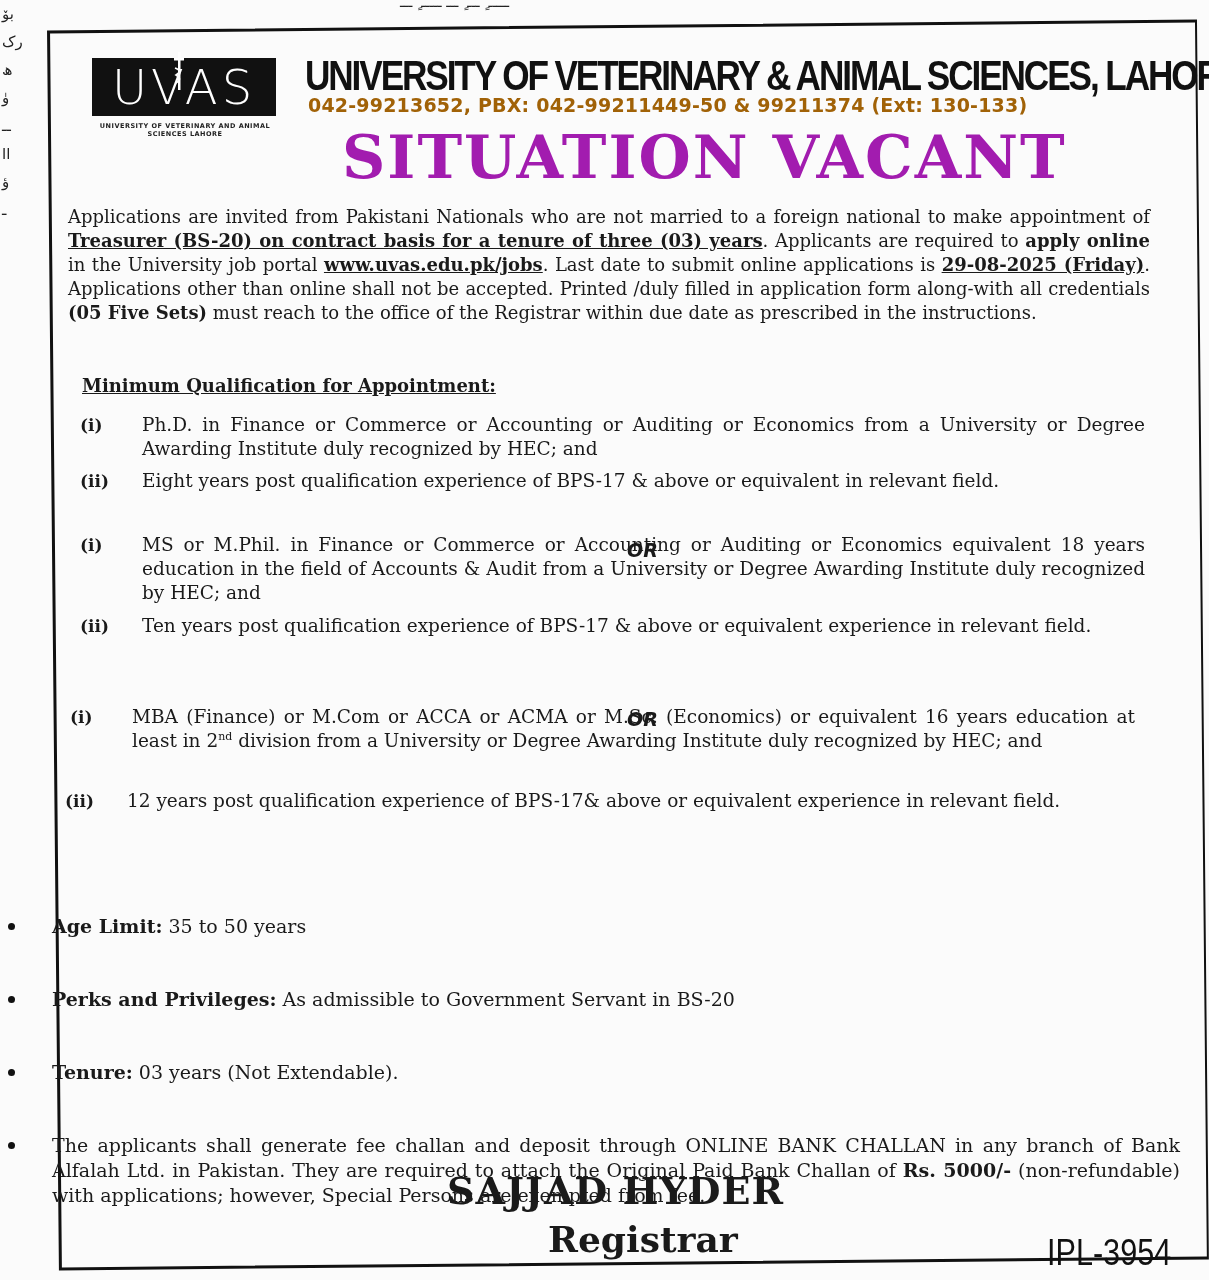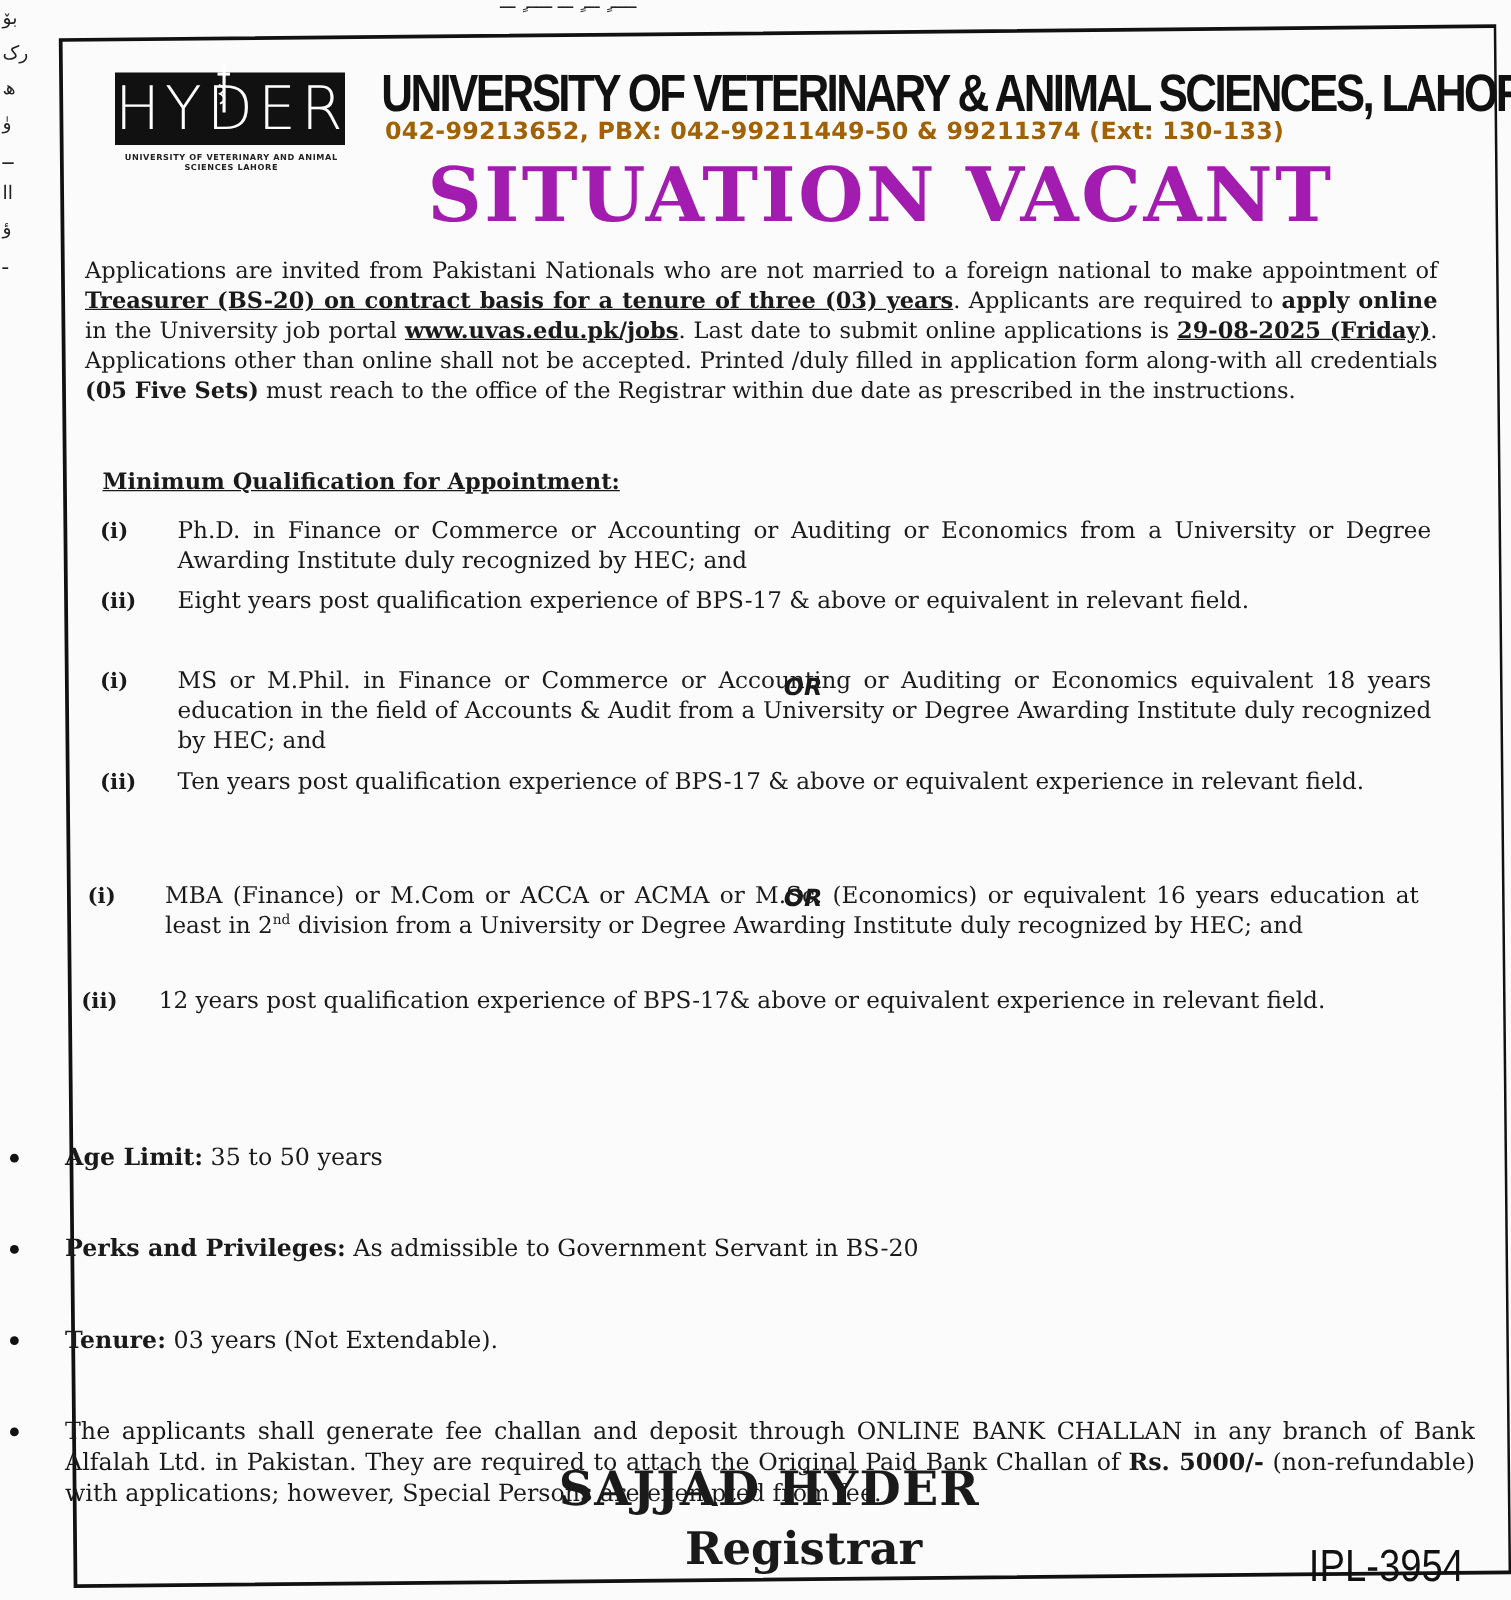--- a/index.html
+++ b/index.html
@@ -104,21 +104,21 @@
 </head>
 <body>
 
 <div class="top-strip">ـــــ ٍ ـــ ٍ ـــ ـــــ ٍ ـــ</div>
 <div class="margin-strip">بۆ<br>رک<br>ھ<br>وٰ<br>ــ<br>اا<br>ؤ<br>ـ</div>
 
 <div class="frame"></div>
 
 <div class="header">
   <div class="logo">
-    <span>HYDER</span>
+    <span>UVAS</span>
     <svg class="logo-staff" viewBox="0 0 14 40">
       <rect x="6" y="0" width="2.5" height="38" fill="#fff"></rect>
       <rect x="2" y="6" width="10" height="2.5" fill="#fff"></rect>
       <path d="M3 16 Q11 19 4 23 Q11 27 4 31" stroke="#fff" stroke-width="1.6" fill="none"></path>
     </svg>
   </div>
   <div class="logo-caption">UNIVERSITY OF VETERINARY AND ANIMAL SCIENCES LAHORE</div>
   <div class="uni-name">UNIVERSITY OF VETERINARY &amp; ANIMAL SCIENCES, LAHORE</div>
   <div class="phones">042-99213652, PBX: 042-99211449-50 &amp; 99211374 (Ext: 130-133)</div>
   <div class="situation">SITUATION VACANT</div>

